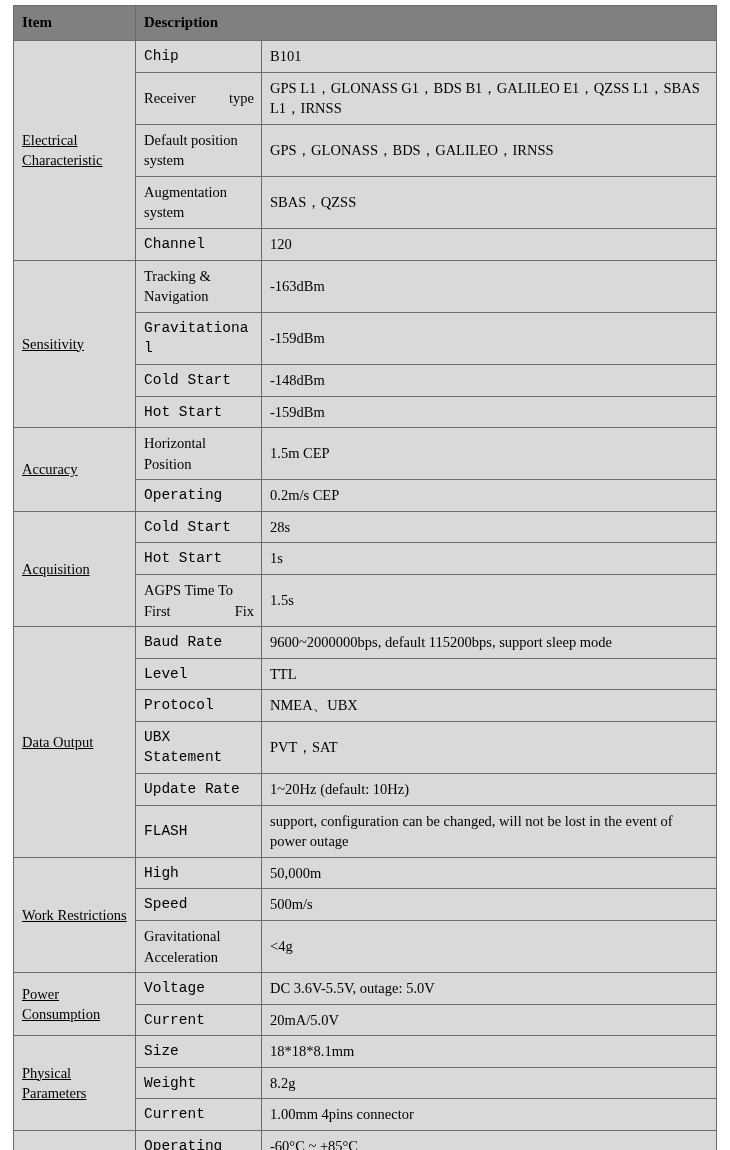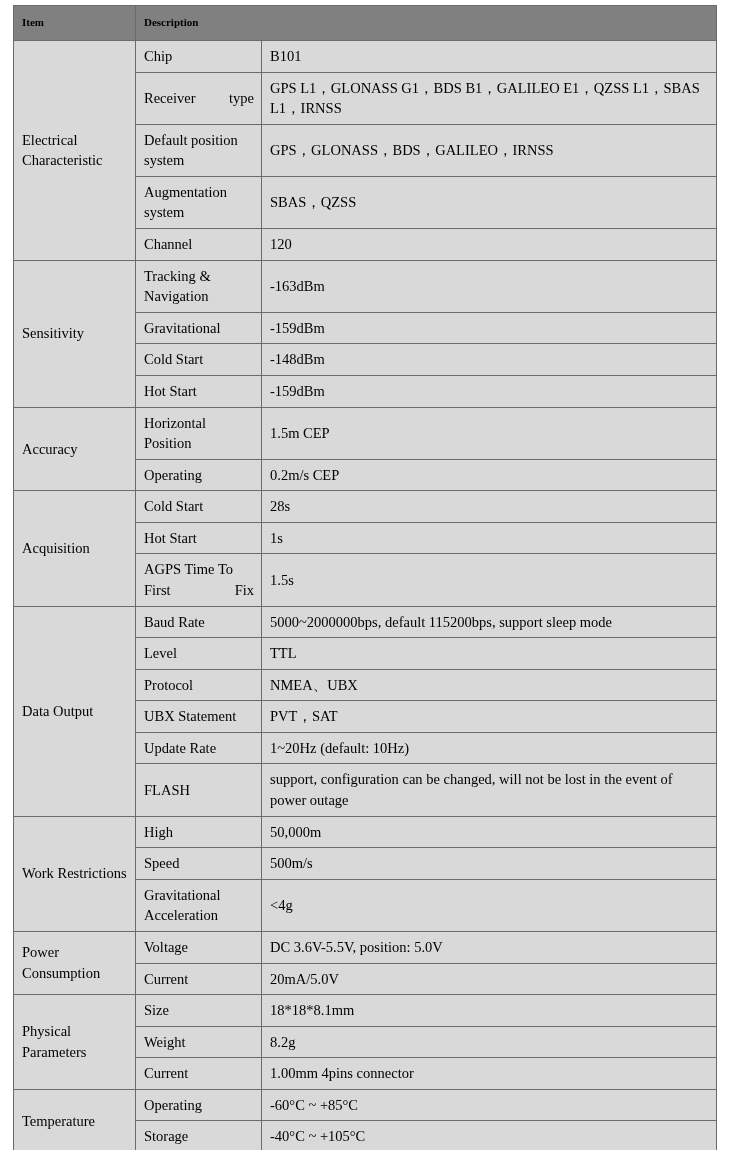--- a/index.html
+++ b/index.html
@@ -37,37 +37,39 @@
     line-height: 1.42;
     padding: 5px 7px 5px 8px;
     vertical-align: middle;
     text-align: left;
     font-weight: normal;
     word-wrap: break-word;
   }
   table.spec thead th {
     background: #808080;
     font-weight: bold;
-    font-size: 11px;
+    font-size: 15px;
     height: 26px;
     padding-top: 4px;
     padding-bottom: 4px;
   }
   td.group {
     vertical-align: middle;
+    text-decoration: underline;
   }
   td.sub {
     text-align: justify;
     text-align-last: justify;
     -moz-text-align-last: justify;
     hyphens: none;
   }
   td.sub.nojust {
-    text-align: center;
+    text-align: left;
     text-align-last: left;
+    font-family: Liberation Mono, monospace;
     -moz-text-align-last: left;
   }
   td.desc {
     text-align: left;
   }
   .r1 { height: 30px; }
   .r2 { height: 46px; }
 </style>
 </head>
 <body>
@@ -142,21 +144,21 @@
           <td class="sub nojust">Hot Start</td>
           <td class="desc">1s</td>
         </tr>
         <tr class="r2">
           <td class="sub">AGPS Time To First Fix</td>
           <td class="desc">1.5s</td>
         </tr>
         <tr class="r1">
           <td class="group" rowspan="6">Data Output</td>
           <td class="sub nojust">Baud Rate</td>
-          <td class="desc">5000~2000000bps, default 115200bps, support sleep mode</td>
+          <td class="desc">9600~2000000bps, default 115200bps, support sleep mode</td>
         </tr>
         <tr class="r1">
           <td class="sub nojust">Level</td>
           <td class="desc">TTL</td>
         </tr>
         <tr class="r1">
           <td class="sub nojust">Protocol</td>
           <td class="desc">NMEA、UBX</td>
         </tr>
         <tr class="r1">
@@ -180,21 +182,21 @@
           <td class="sub nojust">Speed</td>
           <td class="desc">500m/s</td>
         </tr>
         <tr class="r2">
           <td class="sub">Gravitational Acceleration</td>
           <td class="desc">&lt;4g</td>
         </tr>
         <tr class="r1">
           <td class="group" rowspan="2">Power Consumption</td>
           <td class="sub nojust">Voltage</td>
-          <td class="desc">DC 3.6V-5.5V, position: 5.0V</td>
+          <td class="desc">DC 3.6V-5.5V, outage: 5.0V</td>
         </tr>
         <tr class="r1">
           <td class="sub nojust">Current</td>
           <td class="desc">20mA/5.0V</td>
         </tr>
         <tr class="r1">
           <td class="group" rowspan="3">Physical Parameters</td>
           <td class="sub nojust">Size</td>
           <td class="desc">18*18*8.1mm</td>
         </tr>

